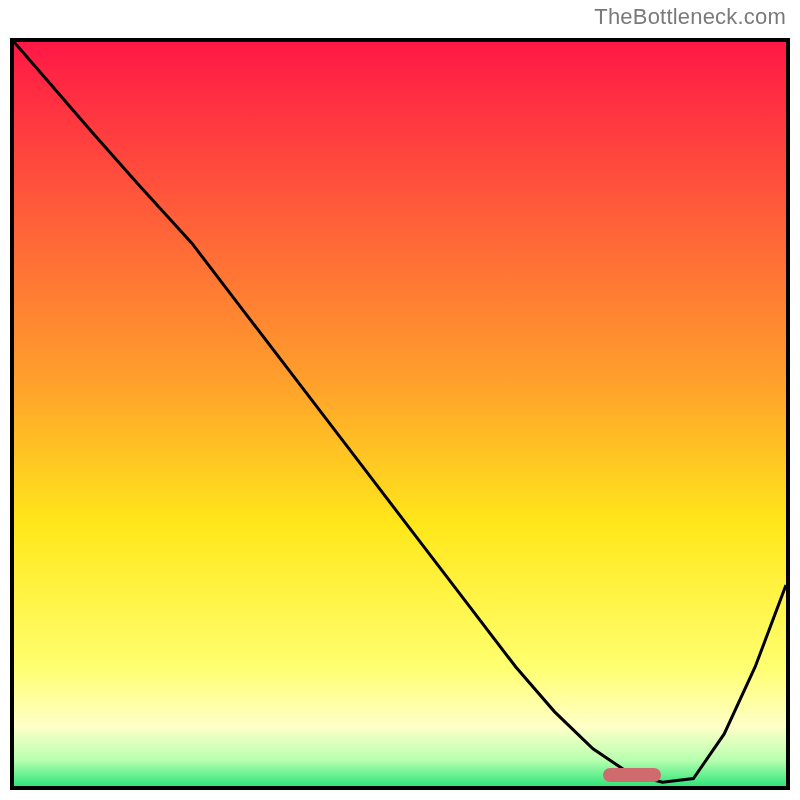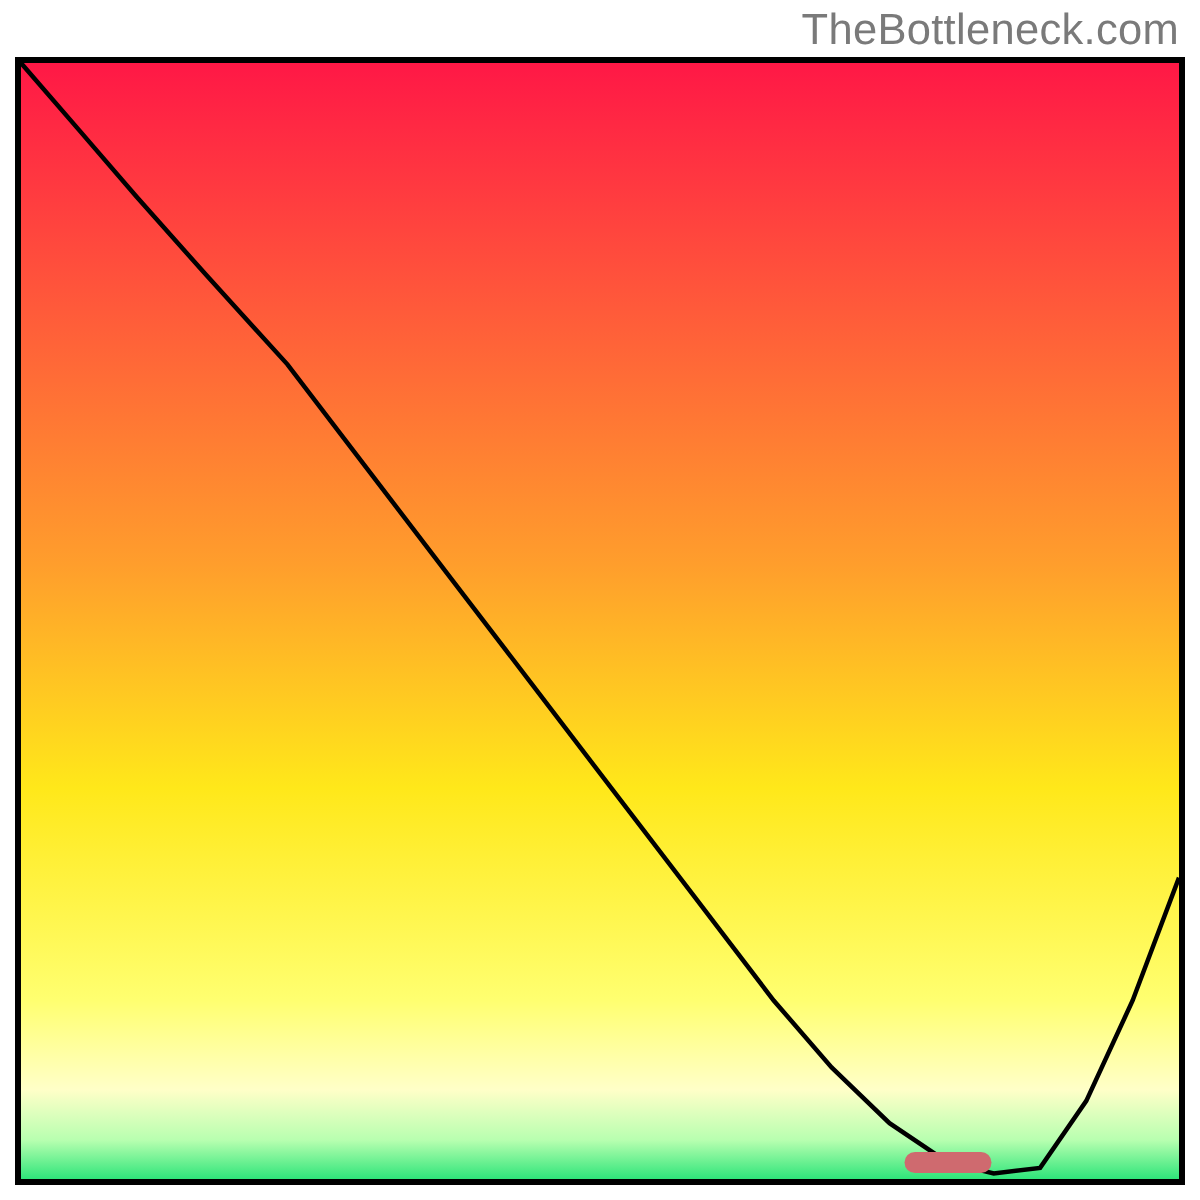--- a/index.html
+++ b/index.html
@@ -15,21 +15,21 @@
     left: 0;
     top: 0;
     width: 800px;
     height: 800px;
   }
   .watermark {
     position: absolute;
     top: 4px;
     right: 14px;
     font-family: Arial, sans-serif;
-    font-size: 29px;
+    font-size: 22px;
     color: #7a7a7a;
     z-index: 50;
     letter-spacing: 0.2px;
   }
   .outer-border {
     position: absolute;
     left: 10px;
     top: 38px;
     width: 780px;
     height: 752px;

